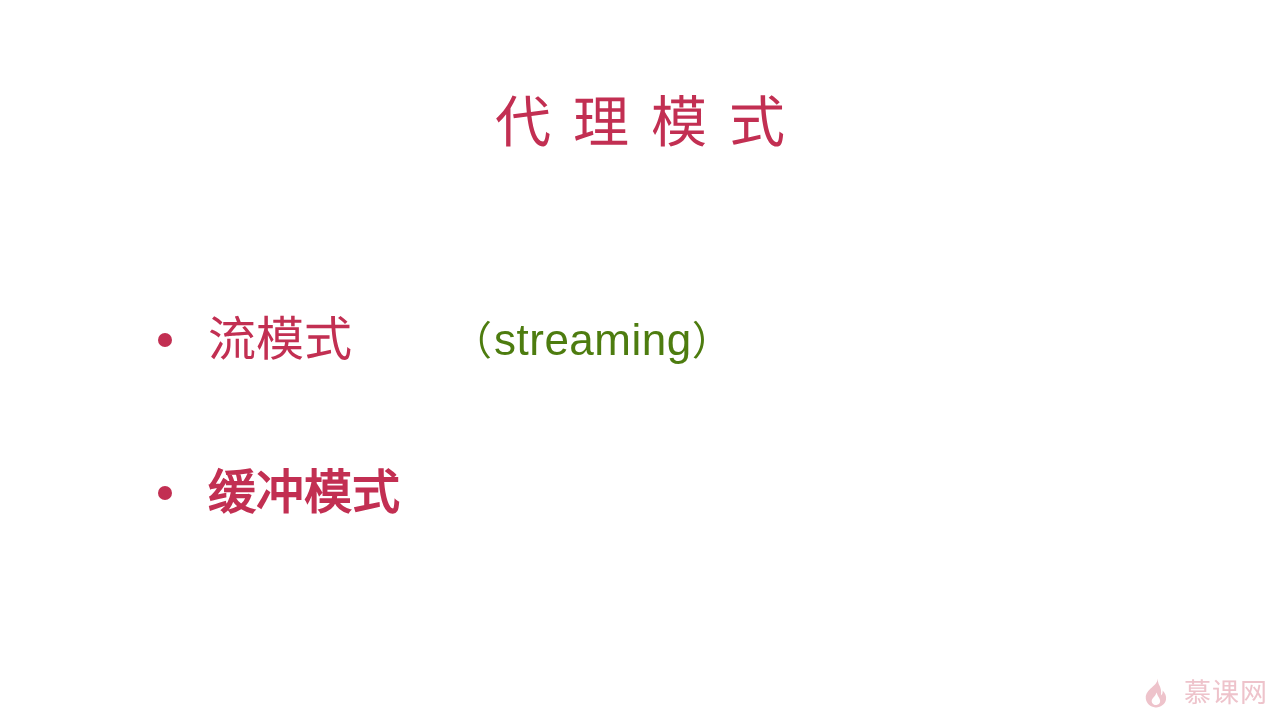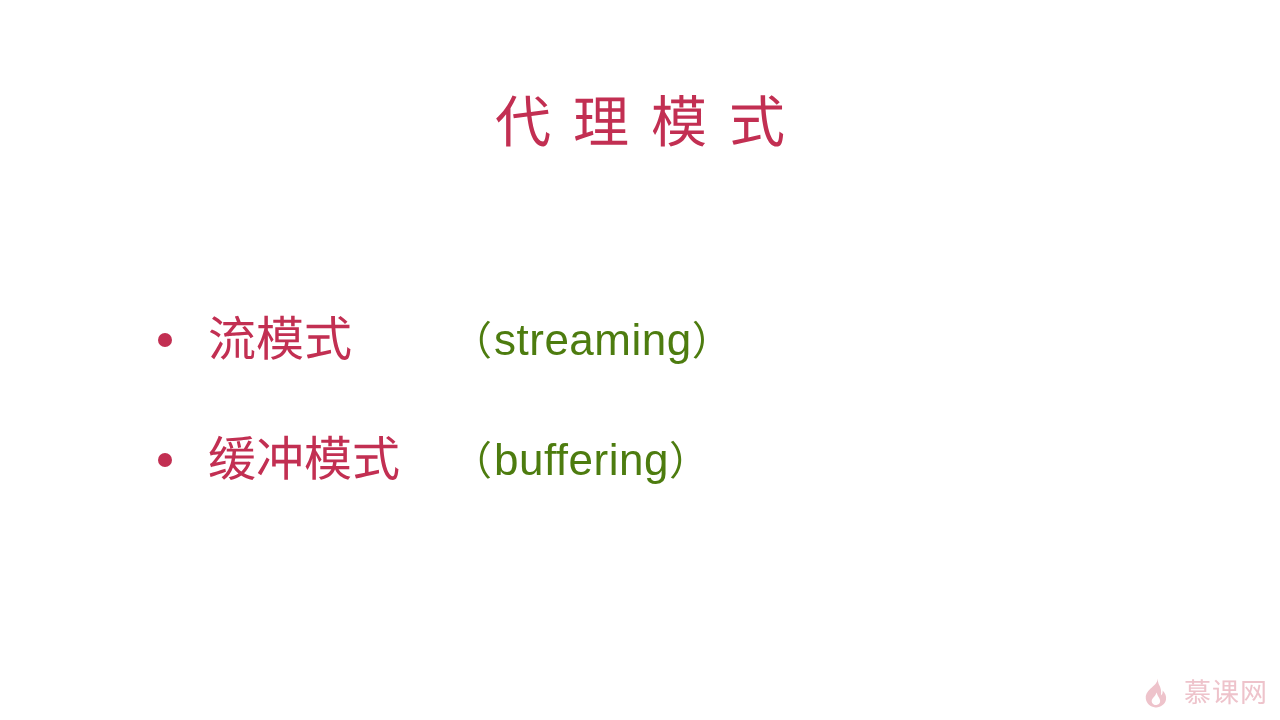--- a/index.html
+++ b/index.html
@@ -47,21 +47,22 @@
     width: 900px;
   }
 
   .bullet-row {
     position: relative;
     height: 60px;
     display: flex;
     align-items: center;
   }
   .bullet-row.row-gap {
-    margin-top: 60px;
+    margin-top: 93px;
+    font-weight: bold;
   }
 
   .bullet-marker {
     position: absolute;
     left: 8px;
     top: 50%;
     margin-top: -7px;
     width: 14px;
     height: 14px;
     border-radius: 50%;
@@ -137,23 +138,20 @@
       <span class="bullet-marker"></span>
       <span class="bullet-cn">流模式</span>
       <span class="bullet-en">
         <span class="paren">（</span><span class="term">streaming</span><span class="paren">）</span>
       </span>
     </div>
 
     <div class="bullet-row row-gap">
       <span class="bullet-marker"></span>
       <span class="bullet-cn">缓冲模式</span>
-      <span class="bullet-en">
-        <span class="paren">（</span><span class="term">buffering</span><span class="paren">）</span>
-      </span>
     </div>
 
   </div>
 
   <div id="watermark">
     <svg class="wm-flame" viewBox="0 0 24 30" aria-hidden="true">
       <path d="M13.8 0.6 C13.2 5.4 10.0 7.6 6.6 10.6 C3.0 13.8 1.2 17.0 1.8 20.8 C2.5 25.4 6.4 29.0 11.3 29.4 C16.6 29.8 21.2 26.4 22.0 21.6 C22.6 18.0 21.2 15.0 18.6 12.4 C18.9 14.6 18.3 16.3 16.9 17.4 C17.6 13.4 16.9 9.4 14.7 5.9 C14.0 4.2 13.7 2.4 13.8 0.6 Z" fill="#eec3cb"></path>
       <path d="M12.4 14.6 C11.9 17.2 10.2 18.6 8.8 20.3 C7.6 21.8 7.3 23.5 8.2 25.0 C9.2 26.7 11.3 27.4 13.2 26.8 C15.2 26.2 16.4 24.4 16.1 22.4 C15.8 20.4 14.4 19.0 13.6 17.2 C13.2 16.4 12.9 15.5 12.4 14.6 Z" fill="#ffffff"></path>
     </svg>
     <span class="wm-text">慕课网</span>

